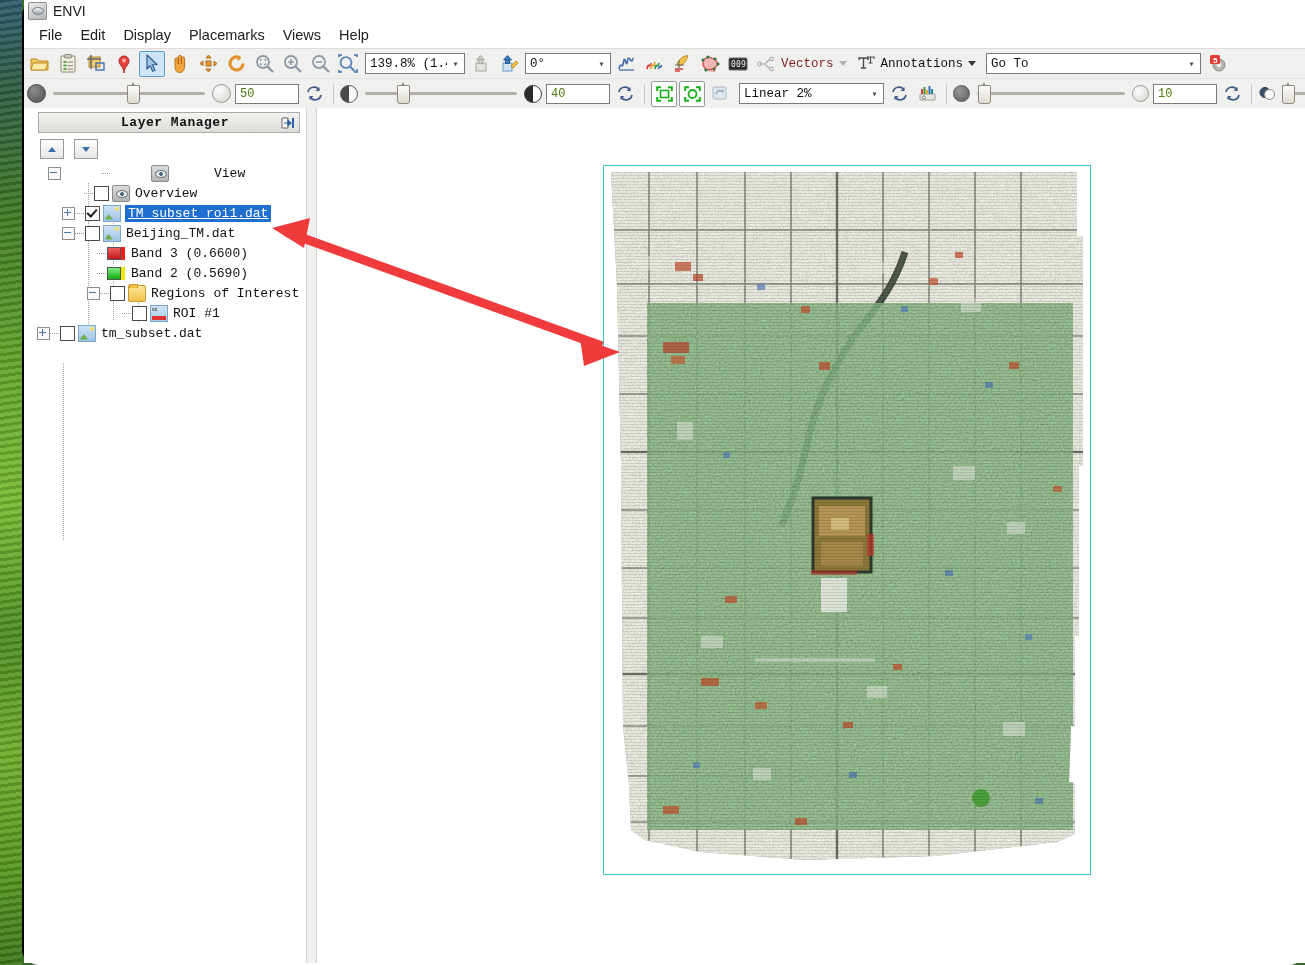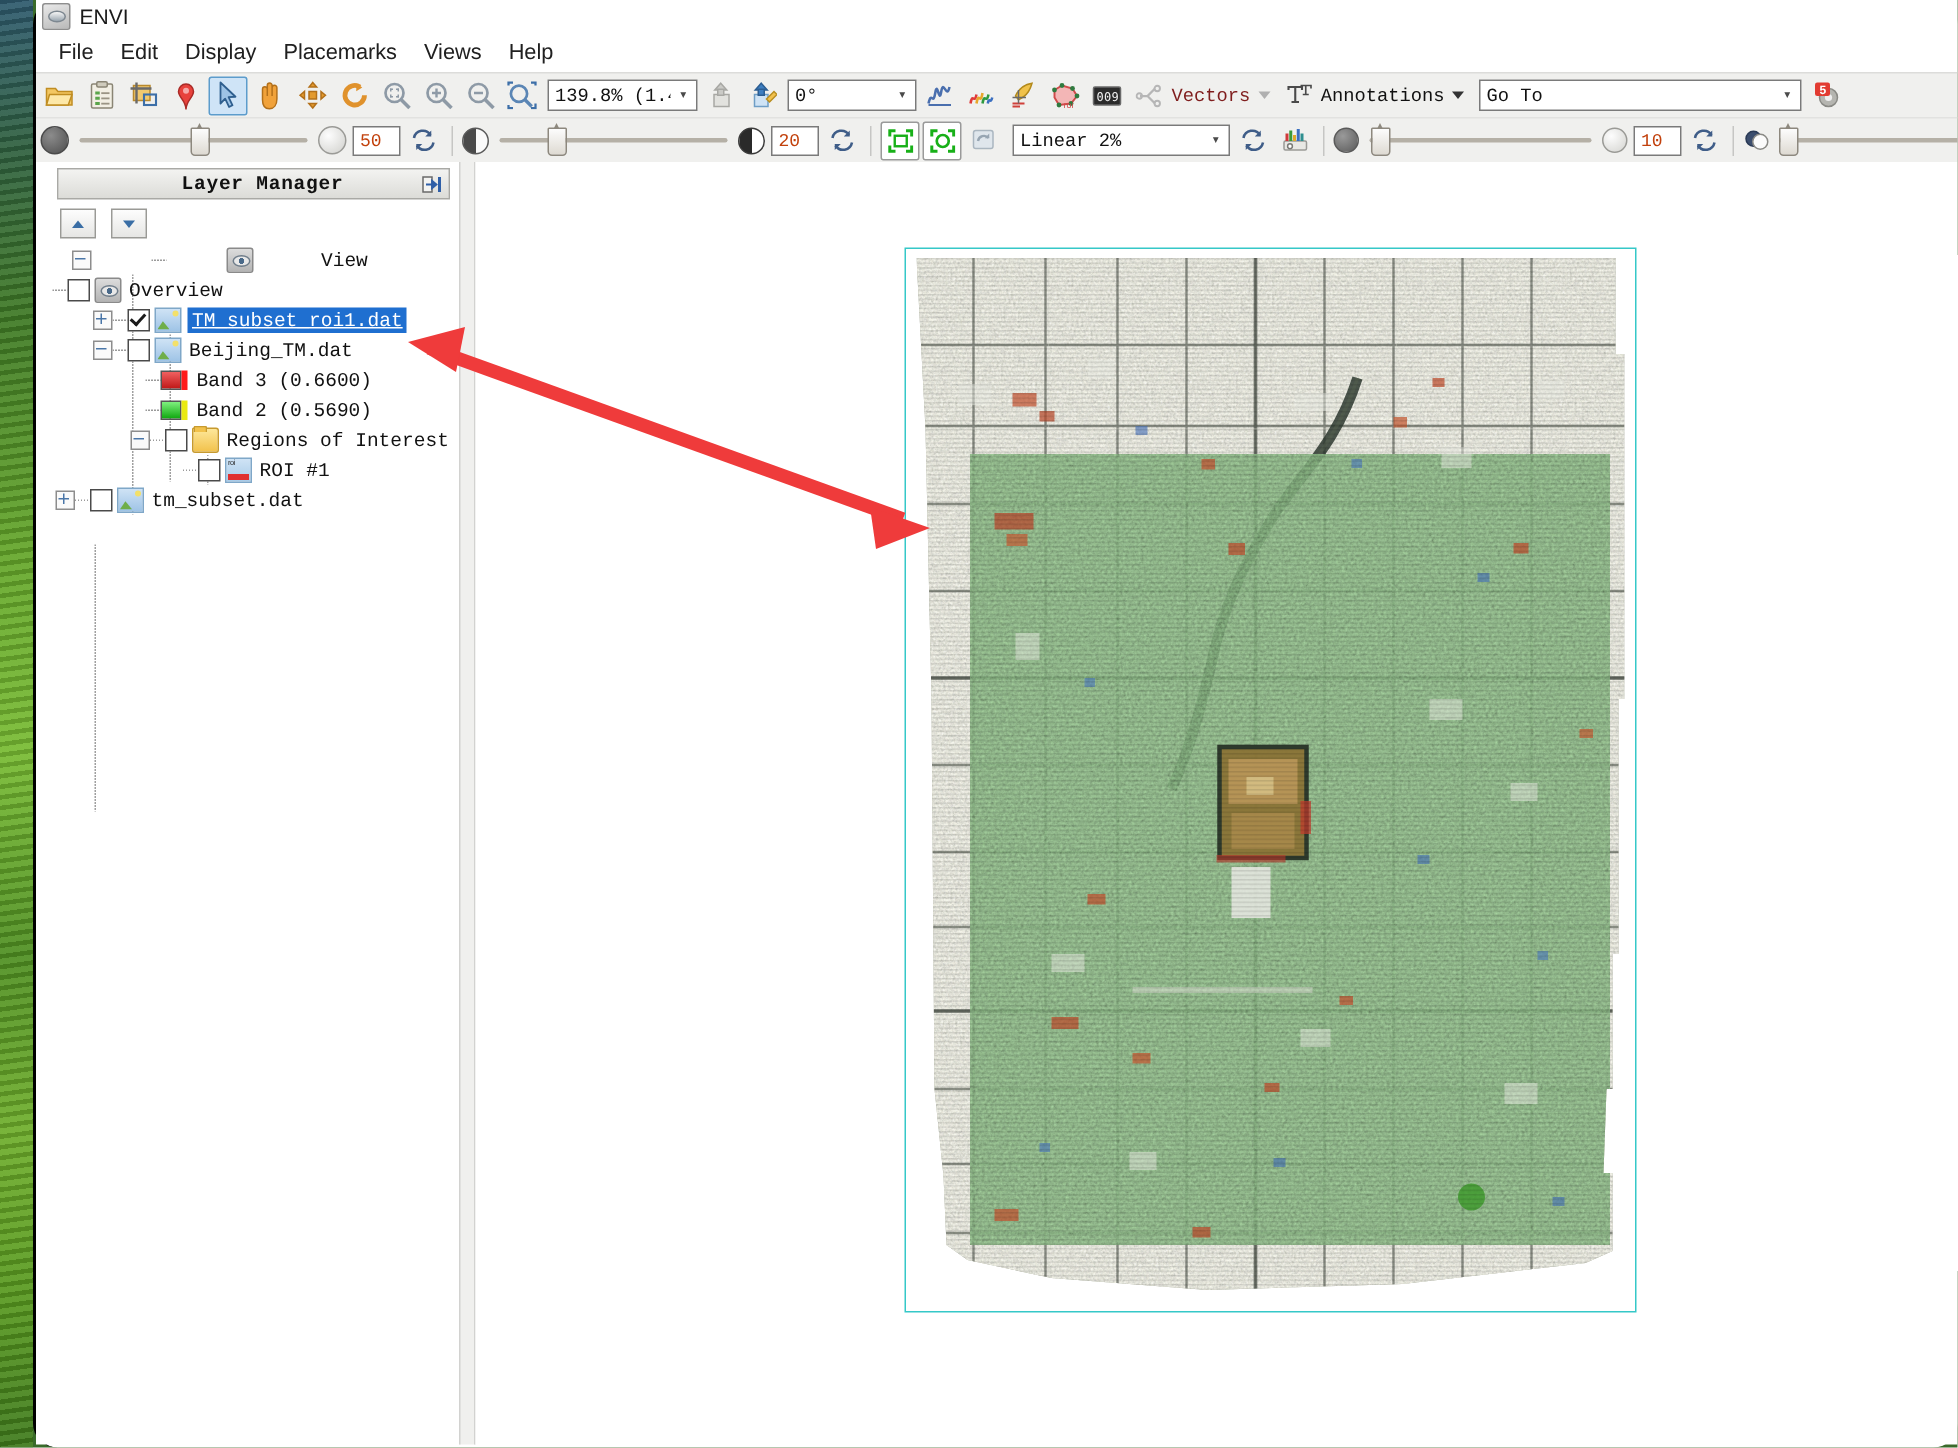--- a/index.html
+++ b/index.html
@@ -71,23 +71,23 @@
     display:flex;align-items:center;box-sizing:border-box;
     font-family:"Liberation Mono","DejaVu Sans Mono",monospace;
     font-size:12.5px;color:#111;flex:0 0 auto;
   }
   .combo .ctext{padding-left:4px;flex:1 1 auto;overflow:hidden;white-space:nowrap;}
   .combo .carrow{
     width:17px;height:100%;flex:0 0 auto;display:flex;
     align-items:center;justify-content:center;color:#4a4a4a;font-size:10px;
   }
   .numbox{
-    width:32px;height:20px;background:#fff;border:1px solid #7a7a7a;
+    width:64px;height:20px;background:#fff;border:1px solid #7a7a7a;
     font-family:"Liberation Mono","DejaVu Sans Mono",monospace;font-size:12px;
-    color:#c2410c;display:flex;align-items:center;padding-left:4px;
+    color:#4d7c0f;display:flex;align-items:center;padding-left:4px;
     box-sizing:border-box;flex:0 0 auto;
   }
   .tb-label{
     font-family:"Liberation Mono","DejaVu Sans Mono",monospace;
     font-size:12.5px;color:#111;white-space:nowrap;flex:0 0 auto;
   }
   .tb-label.dim{color:#7f1d1d;}
   .dd-caret{
     width:0;height:0;border-left:4.5px solid transparent;border-right:4.5px solid transparent;
     border-top:5px solid #333;margin:0 4px 0 3px;flex:0 0 auto;
@@ -488,21 +488,21 @@
       </svg>
     </div>
     <div class="tb-sep"></div>
 
     <div class="slider">
       <span class="licon" style="width:16px;height:16px;border-radius:50%;background:linear-gradient(90deg,#4a4a4a 50%,#fafafa 50%);border:1px solid #5a5a5a;margin-right:0;"></span>
       <div class="strack" style="width:152px;margin:0 7px;">
         <div class="sthumb" style="left:21%;"></div>
       </div>
       <span class="licon" style="width:16px;height:16px;border-radius:50%;background:linear-gradient(90deg,#2a2a2a 50%,#ffffff 50%);border:1px solid #3a3a3a;margin-right:4px;"></span>
-      <div class="numbox">20</div>
+      <div class="numbox">40</div>
     </div>
     <div class="tb-btn">
       <svg width="17" height="15" viewBox="0 0 17 15">
         <path d="M2 6a6 6 0 0 1 11-2" fill="none" stroke="#3f5d88" stroke-width="1.7"></path>
         <path d="M13.5 1v4h-4z" fill="#3f5d88"></path>
         <path d="M15 9a6 6 0 0 1-11 2" fill="none" stroke="#3f5d88" stroke-width="1.7"></path>
         <path d="M3.5 14v-4h4z" fill="#3f5d88"></path>
       </svg>
     </div>
     <div class="tb-sep"></div>
@@ -629,21 +629,21 @@
 
         <div class="trow" style="padding-left:24px;gap:40px;">
           <div class="expander">
               <i class="h"></i>
             </div>
           <div class="dots"></div>
           <div class="licon icon-view"></div>
           <div class="tlabel">View</div>
         </div>
 
-        <div class="trow" style="">
+        <div class="trow" style="padding-left:49px;">
           <div style="width:11px;flex:0 0 auto;"></div>
           <div class="dots"></div>
           <div class="cbox"></div>
           <div class="licon icon-view"></div>
           <div class="tlabel">Overview</div>
         </div>
 
         <div class="trow" style="padding-left:38px;">
           <div class="expander">
               <i class="h"></i>

